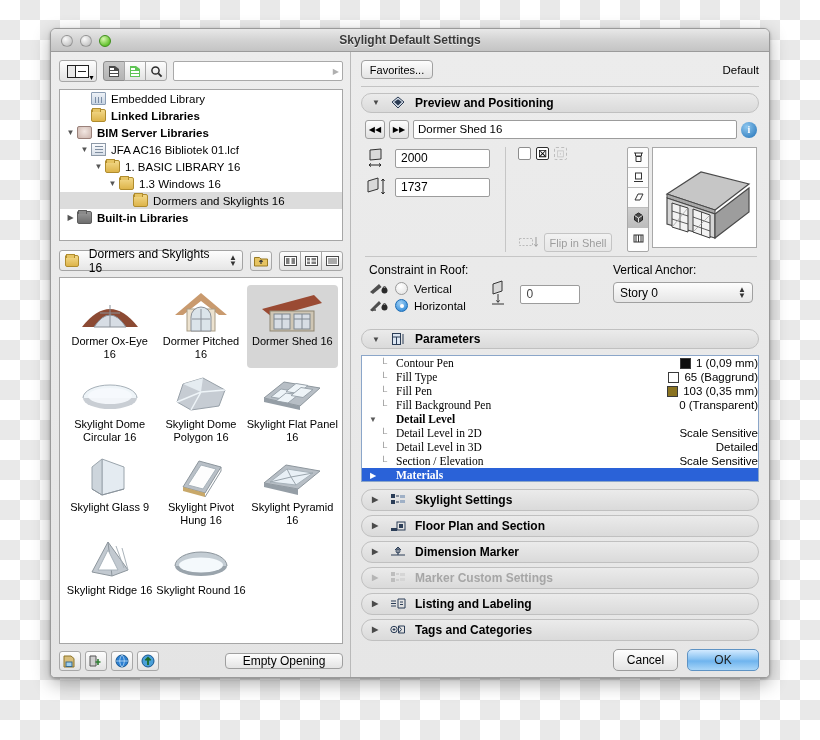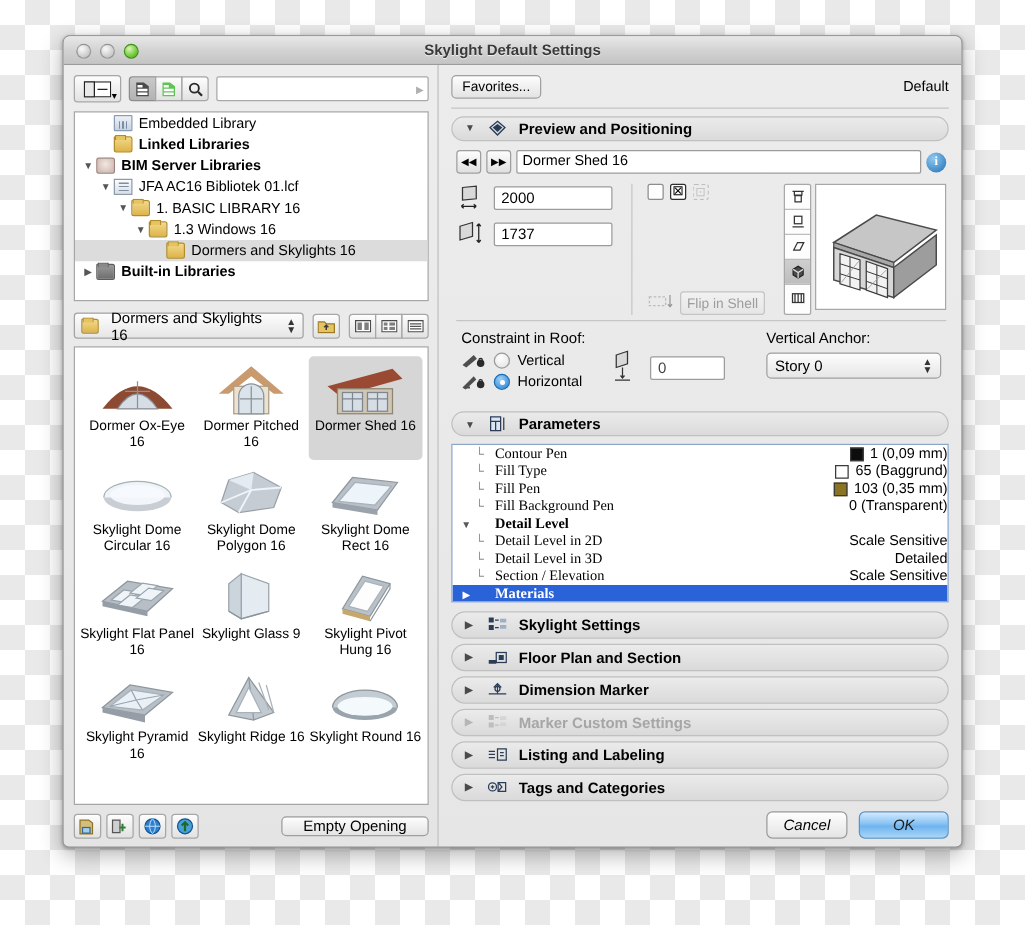--- a/index.html
+++ b/index.html
@@ -207,21 +207,21 @@
   .pind { width:14px; display:flex;align-items:center;justify-content:center;font-size:8px;color:#5a5a5a;}
   .pind.w { color:#fff; }
   .pelbow { width:16px; color:#8a8a8a; font-size:10px; }
   .pname { flex:1; white-space:nowrap;font-family:Liberation Serif, serif; }
   .pname.b { font-weight:bold; }
   .pval { width:182px; display:flex; align-items:center; gap:5px; white-space:nowrap;justify-content:flex-end; }
   .swatch { width:11px;height:11px;border:1px solid #3a3a3a; }
 
   .sectlist { margin-top:7px; display:flex; flex-direction:column; gap:4px; }
 
-  #footer { margin-top:auto; display:flex; justify-content:flex-end; gap:9px; padding-top:8px;font-style:italic;}
+  #footer { margin-top:auto; display:flex; justify-content:flex-end; gap:9px; padding-top:8px;}
   .dlgbtn { width:65px;height:22px;border-radius:5px;font-size:12px;
             display:flex;align-items:center;justify-content:center;
             background:linear-gradient(to bottom,#fefefe,#e4e4e4);
             border:1px solid #9c9c9c; }
   .dlgbtn.primary { width:72px; color:#1d1d1d;
             background:linear-gradient(to bottom,#d2eaff,#88c2f2 45%,#6fb4ee 55%,#a9d6f8);
             border:1px solid #5e93c4; }
 </style>
 </head>
 <body>
@@ -407,30 +407,20 @@
           </div>
           <div class="cell">
             <div class="thumb">
               <svg width="64" height="44" viewBox="0 0 64 44">
                 <path d="M8 30 14 12 34 6 56 18 50 34 22 38 Z" fill="#c6ccd3" stroke="#98a1a9"></path>
                 <path d="M8 30 32 20 56 18 M32 20 22 38" fill="none" stroke="#eef4f8" stroke-width="1.5"></path>
                 <path d="M14 12 32 20 34 6" fill="#eaf1f6" opacity=".85"></path>
               </svg>
             </div>
             <div class="clabel">Skylight Dome Polygon 16</div>
-          </div>
-          <div class="cell">
-            <div class="thumb">
-              <svg width="64" height="44" viewBox="0 0 64 44">
-                <path d="M6 30 22 10 58 14 42 36 Z" fill="#b9c0c7" stroke="#8f989f"></path>
-                <path d="M11 29 24 14 53 17 40 32 Z" fill="#eef5fa" stroke="#a7b2ba"></path>
-                <path d="M6 30 6 34 42 40 42 36" fill="#9aa3ab"></path>
-              </svg>
-            </div>
-            <div class="clabel">Skylight Dome Rect 16</div>
           </div>
           <div class="cell">
             <div class="thumb">
               <svg width="64" height="44" viewBox="0 0 64 44">
                 <path d="M4 26 24 10 60 16 40 34 Z" fill="#b7bec5" stroke="#8d969d"></path>
                 <g fill="#eef4f8" stroke="#9aa4ac">
                   <path d="M11 25 21 17 33 19 23 27 Z"></path>
                   <path d="M26 19.5 36 11.5 48 13.5 38 21.5 Z"></path>
                   <path d="M16 29 26 21 38 23 28 31 Z"></path>
                   <path d="M31 23.5 41 15.5 53 17.5 43 25.5 Z"></path>

